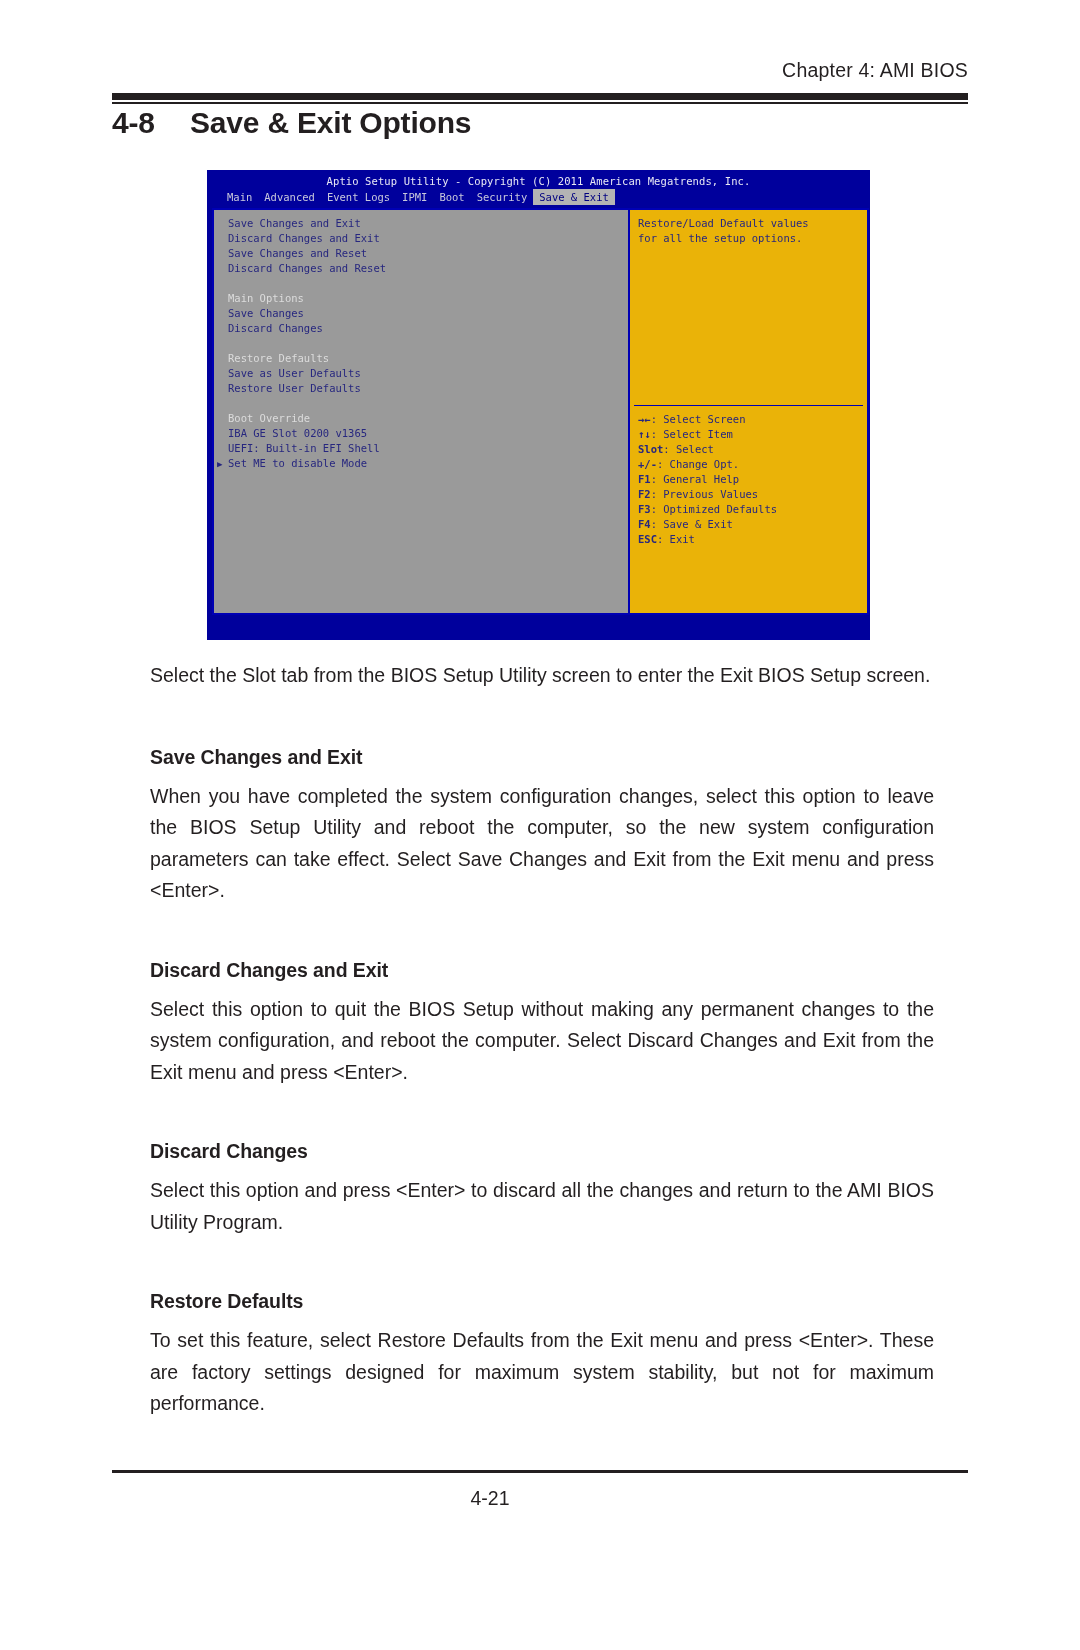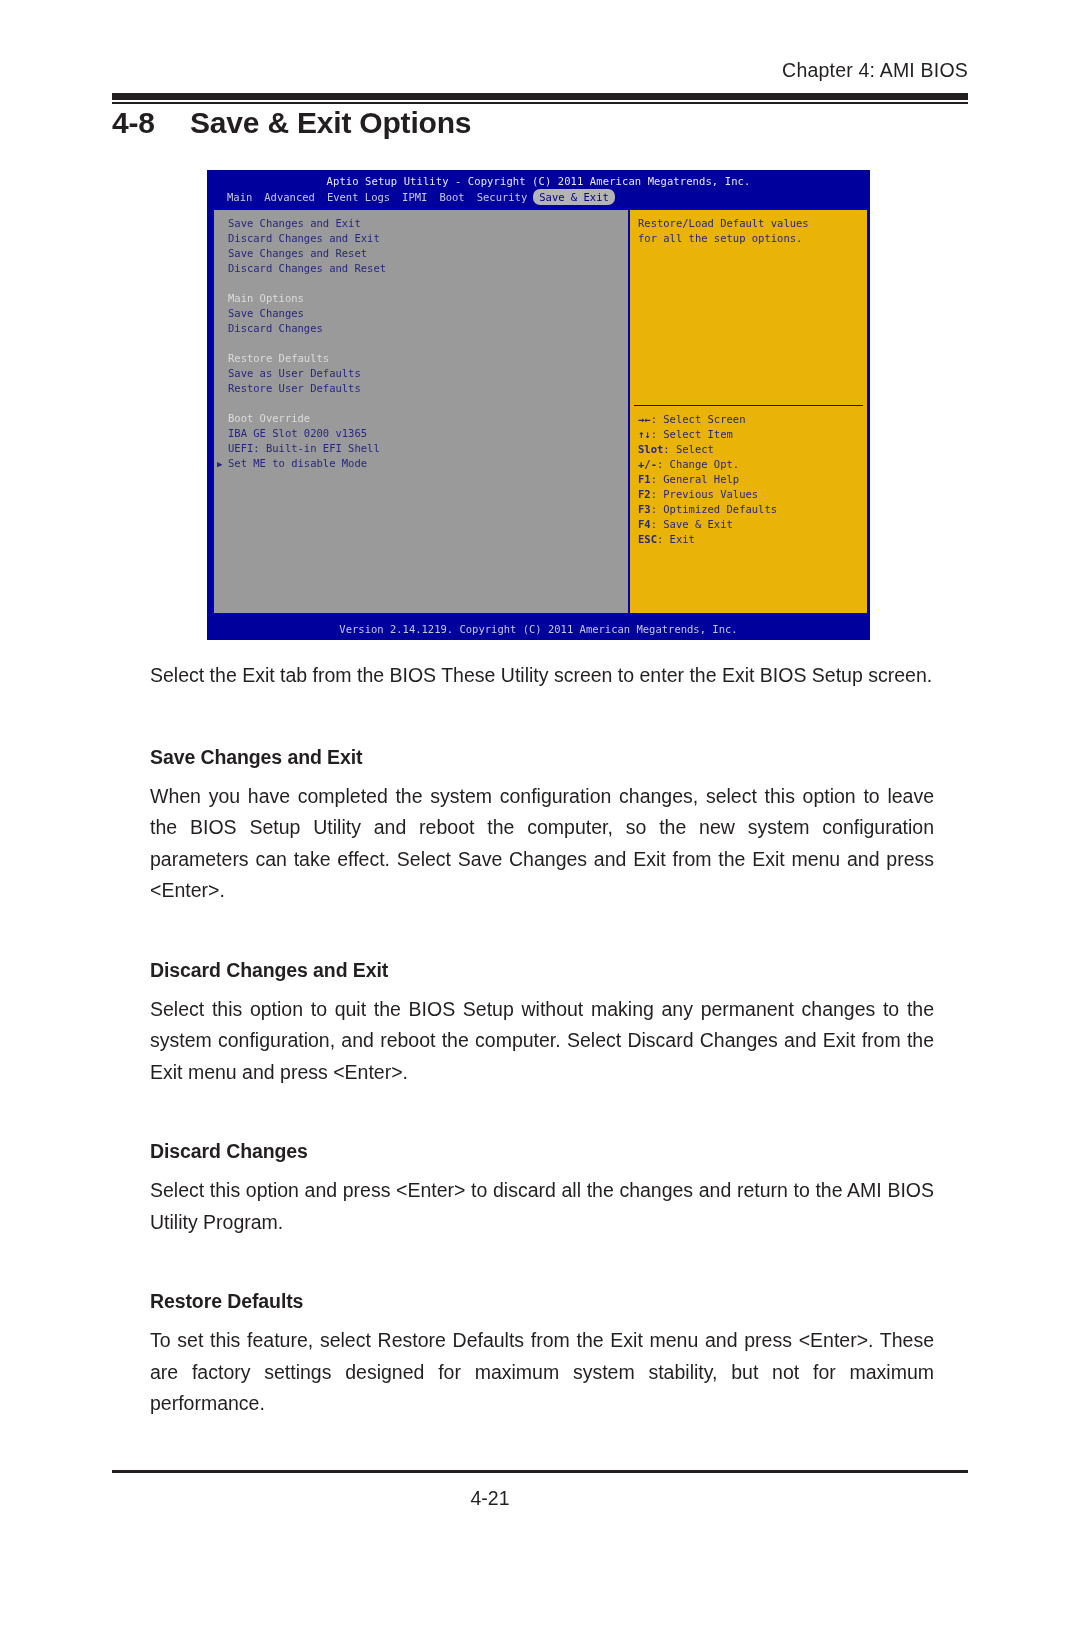--- a/index.html
+++ b/index.html
@@ -86,21 +86,20 @@
     gap: 0px;
   }
   .bios-menubar .mi {
     padding: 1px 6px 2px 6px;
     color: #c8c8dc;
     white-space: nowrap;
   }
   .bios-menubar .mi.active {
     background: #b4b4b4;
     color: #000080;
-    border-radius: 7px;
   }
   .bios-body {
     position: absolute;
     top: 38px;
     left: 5px;
     right: 1px;
     bottom: 25px;
     display: flex;
   }
   .bios-left {
@@ -278,25 +277,24 @@
           <div class="nk"><b>+/-</b><span>: Change Opt.</span></div>
           <div class="nk"><b>F1</b><span>: General Help</span></div>
           <div class="nk"><b>F2</b><span>: Previous Values</span></div>
           <div class="nk"><b>F3</b><span>: Optimized Defaults</span></div>
           <div class="nk"><b>F4</b><span>: Save &amp; Exit</span></div>
           <div class="nk"><b>ESC</b><span>: Exit</span></div>
         </div>
     </div>
   </div>
 
-  <div class="bios-footer">Version 2.14.1219. Copyright (C) 2011 American Megatrends, Inc.</div>
 </div>
 
 <div class="content">
-  <p class="body">Select the Exit tab from the BIOS These Utility screen to enter the Exit BIOS Setup screen.</p>
+  <p class="body">Select the Slot tab from the BIOS Setup Utility screen to enter the Exit BIOS Setup screen.</p>
   <div id="sections-host">
       <div class="gap-intro"></div>
       <h3 class="sub">Save Changes and Exit</h3>
       <div class="gap-after-head"></div>
       <p class="body">When you have completed the system configuration changes, select this option to leave the BIOS Setup Utility and reboot the computer, so the new system configuration parameters can take effect. Select Save Changes and Exit from the Exit menu and press &lt;Enter&gt;.</p>
       <div class="gap-before-head"></div>
       <h3 class="sub">Discard Changes and Exit</h3>
       <div class="gap-after-head"></div>
       <p class="body">Select this option to quit the BIOS Setup without making any permanent changes to the system configuration, and reboot the computer. Select Discard Changes and Exit from the Exit menu and press &lt;Enter&gt;.</p>
       <div class="gap-before-head"></div>

